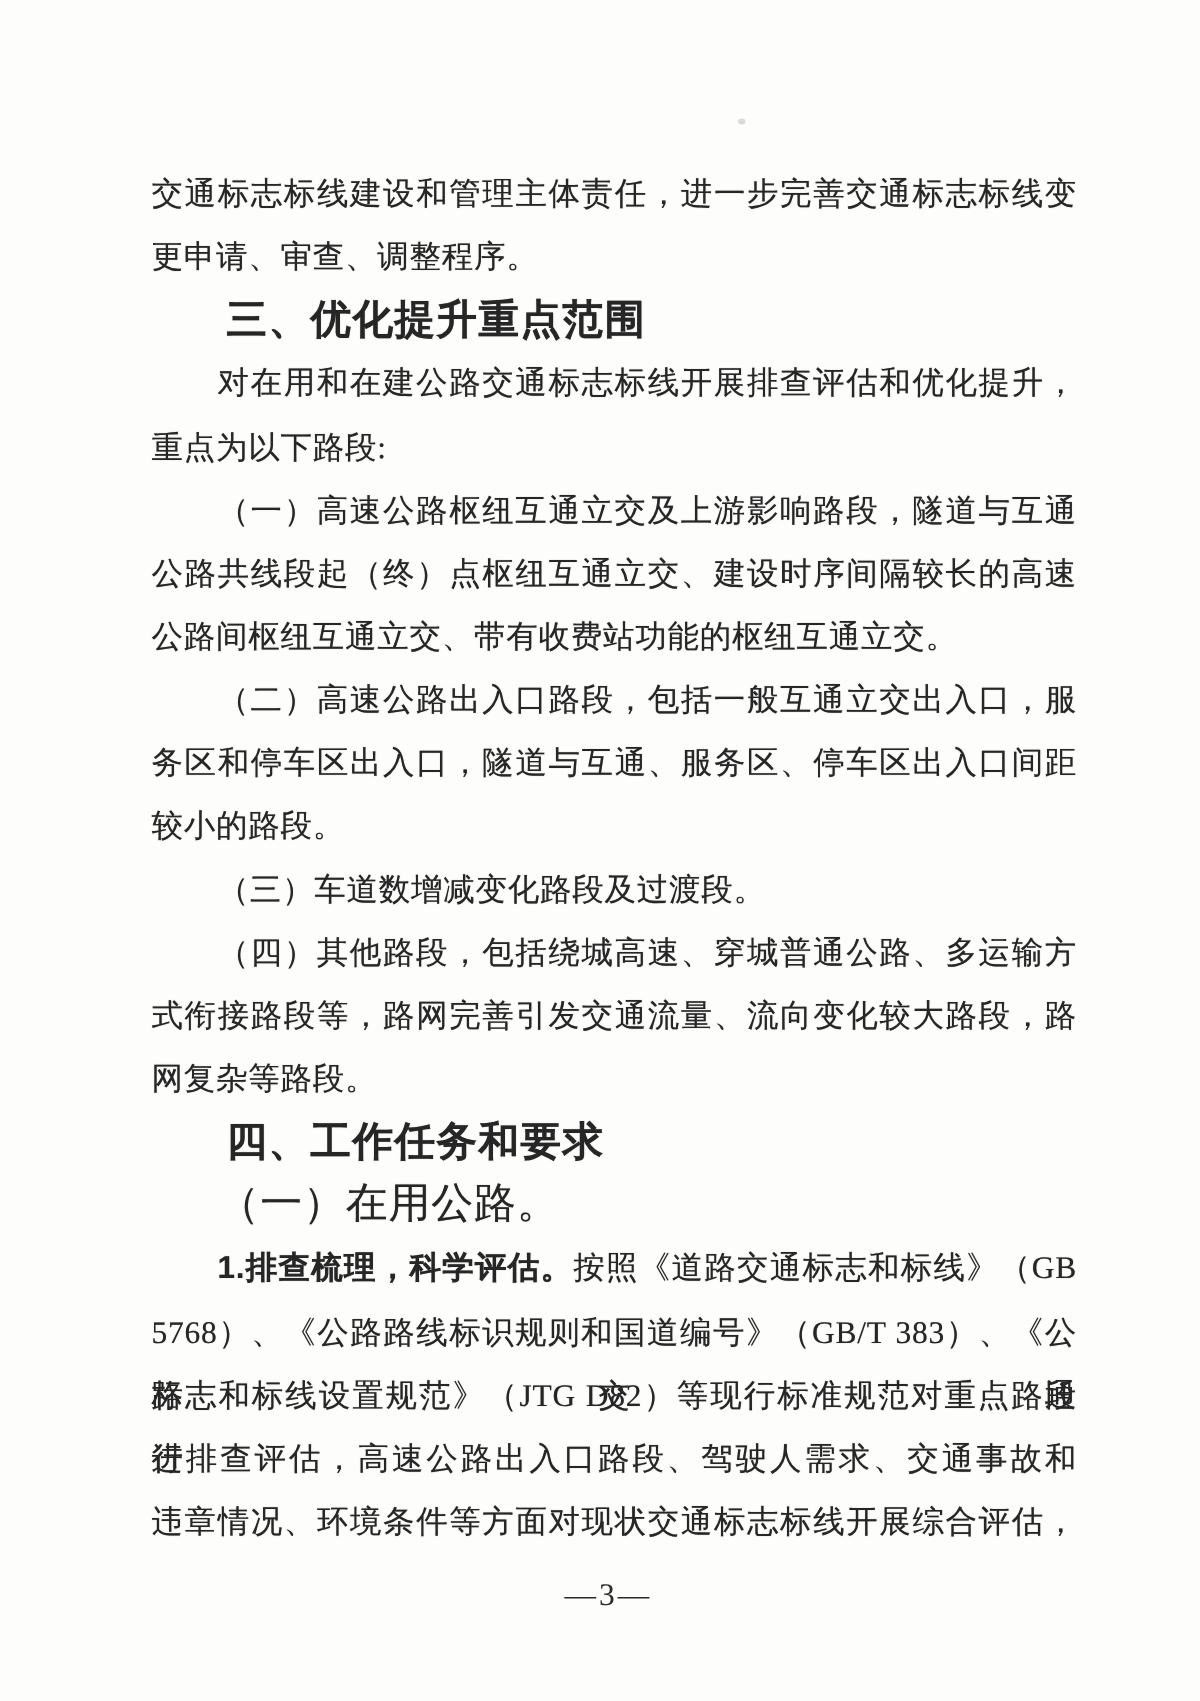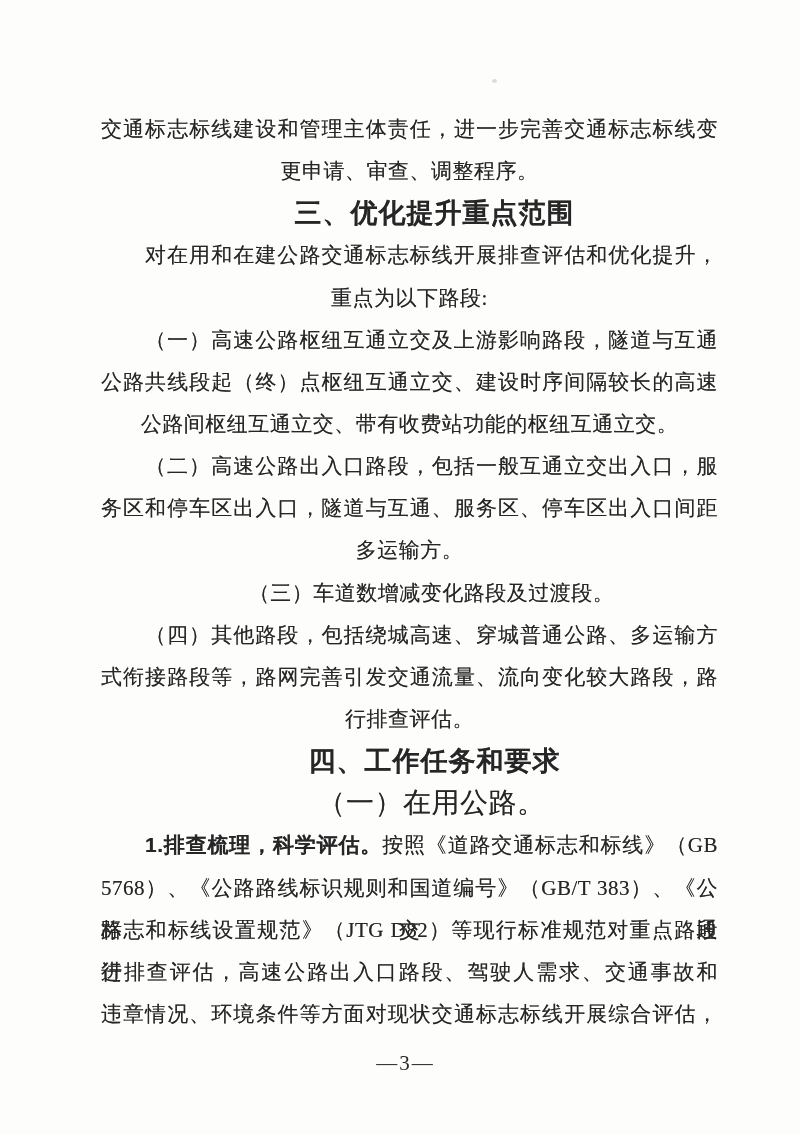--- a/index.html
+++ b/index.html
@@ -24,21 +24,20 @@
   .lines {
     width: 617px;
   }
   .line {
     height: 42.15px;
     line-height: 42.15px;
     font-size: 21px;
     white-space: nowrap;
     letter-spacing: 0.5px;
     text-shadow: 0 0 0.6px rgba(40,40,40,0.55);
-    text-align: center;
   }
   .line.justify {
     white-space: normal;
     text-align: justify;
     text-align-last: justify;
     -moz-text-align-last: justify;
   }
   .line.indent {
     padding-left: 44px;
   }
@@ -85,25 +84,25 @@
       <div class="line body justify">交通标志标线建设和管理主体责任，进一步完善交通标志标线变</div>
       <div class="line body">更申请、审查、调整程序。</div>
       <div class="line heading">三、优化提升重点范围</div>
       <div class="line body indent justify">对在用和在建公路交通标志标线开展排查评估和优化提升，</div>
       <div class="line body">重点为以下路段:</div>
       <div class="line body indent justify">（一）高速公路枢纽互通立交及上游影响路段，隧道与互通</div>
       <div class="line body justify">公路共线段起（终）点枢纽互通立交、建设时序间隔较长的高速</div>
       <div class="line body">公路间枢纽互通立交、带有收费站功能的枢纽互通立交。</div>
       <div class="line body indent justify">（二）高速公路出入口路段，包括一般互通立交出入口，服</div>
       <div class="line body justify">务区和停车区出入口，隧道与互通、服务区、停车区出入口间距</div>
-      <div class="line body">多运输方。</div>
+      <div class="line body">较小的路段。</div>
       <div class="line body indent">（三）车道数增减变化路段及过渡段。</div>
       <div class="line body indent justify">（四）其他路段，包括绕城高速、穿城普通公路、多运输方</div>
       <div class="line body justify">式衔接路段等，路网完善引发交通流量、流向变化较大路段，路</div>
-      <div class="line body">行排查评估。</div>
+      <div class="line body">网复杂等路段。</div>
       <div class="line heading">四、工作任务和要求</div>
       <div class="line kai indent">（一）在用公路。</div>
       <div class="line body indent justify"><b>1.排查梳理，科学评估。</b>按照《道路交通标志和标线》（GB</div>
       <div class="line body justify">5768）、《公路路线标识规则和国道编号》（GB/T 383）、《公路交通</div>
       <div class="line body justify">标志和标线设置规范》（JTG D82）等现行标准规范对重点路段进</div>
       <div class="line body justify">行排查评估，高速公路出入口路段、驾驶人需求、交通事故和</div>
       <div class="line body justify">违章情况、环境条件等方面对现状交通标志标线开展综合评估，</div>
     </div>
   <div class="footer">—3—</div>
 </div>

